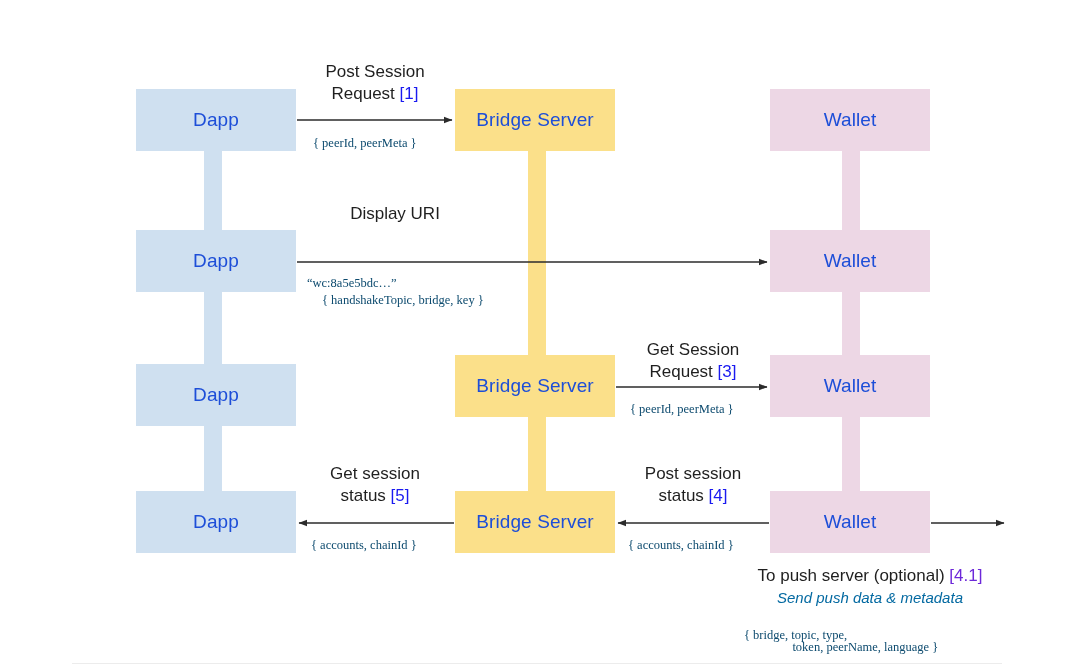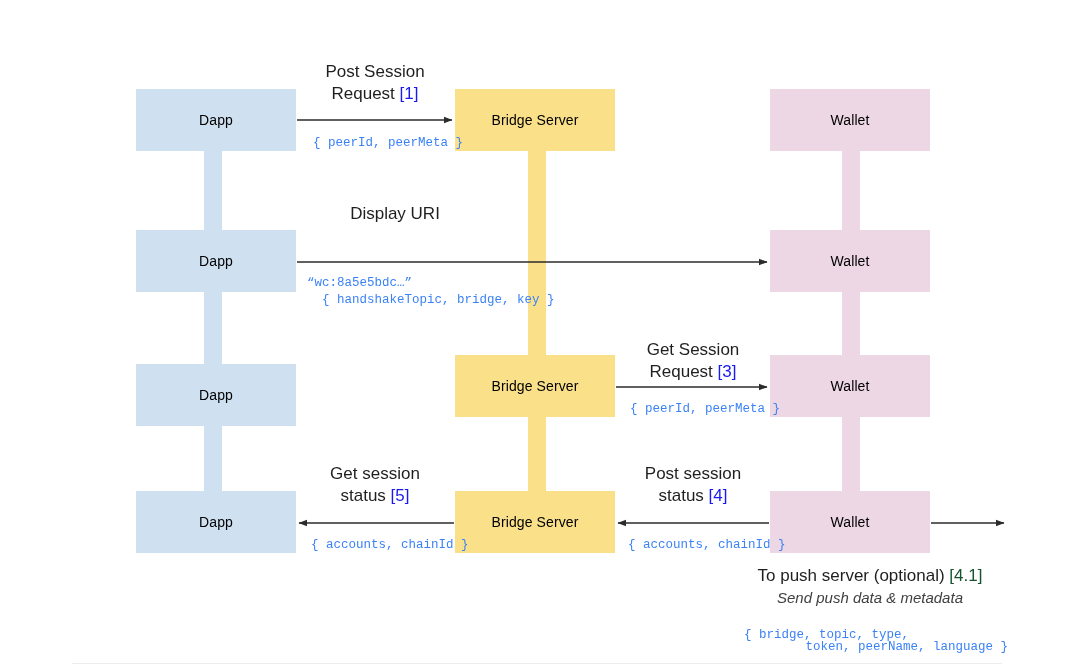--- a/index.html
+++ b/index.html
@@ -18,22 +18,22 @@
     position: absolute;
     left: 0; top: 0;
     width: 1067px;
     height: 667px;
   }
   .node {
     position: absolute;
     display: flex;
     align-items: center;
     justify-content: center;
-    font-size: 14px;
-    color: #000000;
+    font-size: 19px;
+    color: #1d4ed8;
     font-family: "Liberation Sans", sans-serif;
     letter-spacing: 0.1px;
     box-sizing: border-box;
   }
   .lifeline {
     position: absolute;
   }
   .label {
     position: absolute;
     text-align: center;
@@ -41,48 +41,48 @@
     line-height: 22px;
     color: #1f1f1f;
     font-family: "Liberation Sans", sans-serif;
     white-space: nowrap;
   }
   .label .step {
     color: #1a1af0;
   }
   .payload {
     position: absolute;
-    font-family: Liberation Mono, monospace;
+    font-family: Liberation Serif, serif;
     font-size: 12.5px;
     line-height: 17px;
-    color: #3b82f6;
+    color: #0c4a6e;
     white-space: pre;
   }
   .arrow-svg {
     position: absolute;
     left: 0; top: 0;
     width: 1067px;
     height: 667px;
     pointer-events: none;
   }
   .footer-note {
     position: absolute;
     text-align: center;
     font-family: "Liberation Sans", sans-serif;
     white-space: nowrap;
   }
   .footer-title {
     font-size: 17px;
     color: #1f1f1f;
   }
-  .footer-title .step { color: #14532d; text-align: center; }
+  .footer-title .step { color: #6d28d9; text-align: center; }
   .footer-sub {
     font-size: 15px;
     font-style: italic;
-    color: #404040;
+    color: #0369a1;
     margin-top: 3px;
   }
   .bottom-rule {
     position: absolute;
     background: #ececec;
     height: 1px;
   }
 </style>
 </head>
 <body>

